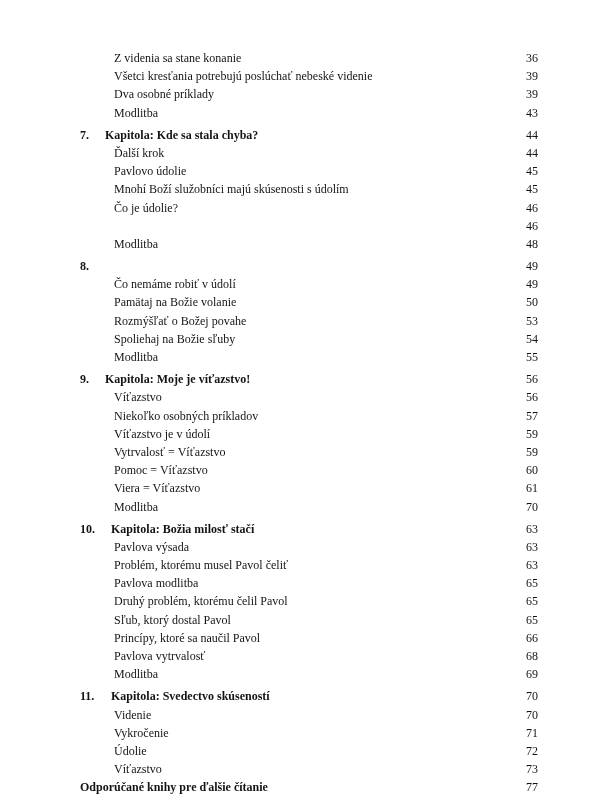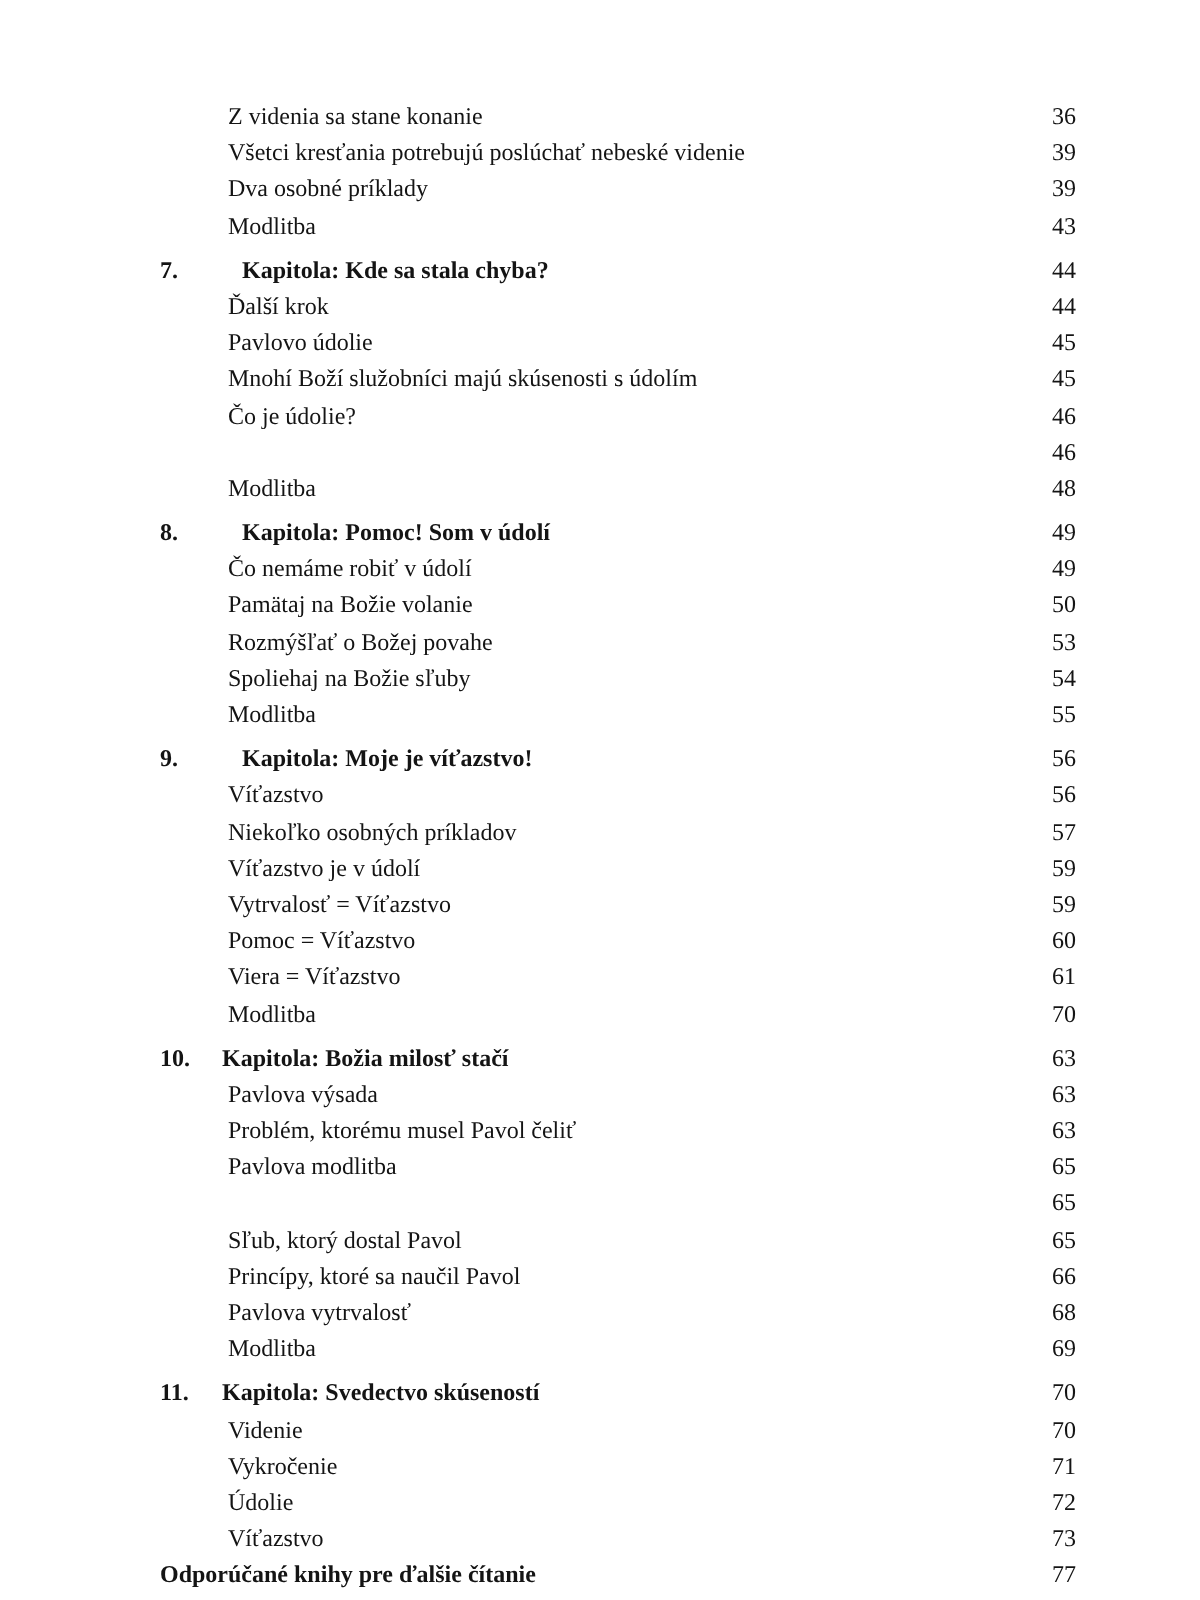--- a/index.html
+++ b/index.html
@@ -12,21 +12,21 @@
     position: absolute; left: 80px; top: 49px; width: 458px;
   }
   .row {
     position: relative; height: 18.2px; line-height: 18.2px;
     font-size: 12px; white-space: nowrap;
   }
   .row .title { position: absolute; left: 34px; }
   .row .page { position: absolute; right: 0; text-align: left; }
   .row.chapter { margin-top: 4px; font-weight: bold; }
   .row.chapter .num { position: absolute; left: 0; }
-  .row.chapter .title { left: 41px; }
+  .row.chapter .title { left: 25px; }
   .row.chapter.two-digit .title { left: 31px; }
   .row.chapter .page { font-weight: normal; }
   .row.final { margin-top: 0; font-weight: bold; text-decoration: underline; }
   .row.final .title { left: 0; }
   .row.final .page { font-weight: normal; }
 </style>
 </head>
 <body>
 
 <div class="toc">
@@ -72,21 +72,20 @@
   <div class="row">
     <span class="page">46</span>
   </div>
   <div class="row">
     <span class="title">Modlitba</span>
     <span class="page">48</span>
   </div>
 
   <div class="row chapter">
     <span class="num">8.</span>
-    <span class="title">Kapitola: Pomoc! Som v údolí</span>
     <span class="page">49</span>
   </div>
   <div class="row">
     <span class="title">Čo nemáme robiť v údolí</span>
     <span class="page">49</span>
   </div>
   <div class="row">
     <span class="title">Pamätaj na Božie volanie</span>
     <span class="page">50</span>
   </div>
@@ -148,20 +147,21 @@
   </div>
   <div class="row">
     <span class="title">Problém, ktorému musel Pavol čeliť</span>
     <span class="page">63</span>
   </div>
   <div class="row">
     <span class="title">Pavlova modlitba</span>
     <span class="page">65</span>
   </div>
   <div class="row">
+    <span class="title">Druhý problém, ktorému čelil Pavol</span>
     <span class="page">65</span>
   </div>
   <div class="row">
     <span class="title">Sľub, ktorý dostal Pavol</span>
     <span class="page">65</span>
   </div>
   <div class="row">
     <span class="title">Princípy, ktoré sa naučil Pavol</span>
     <span class="page">66</span>
   </div>

